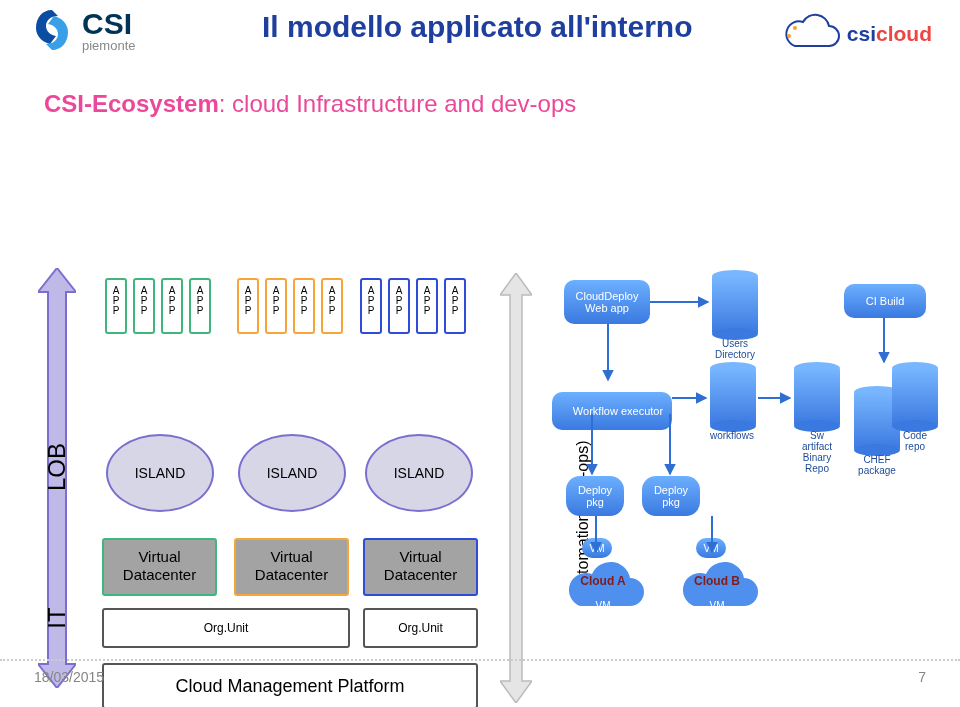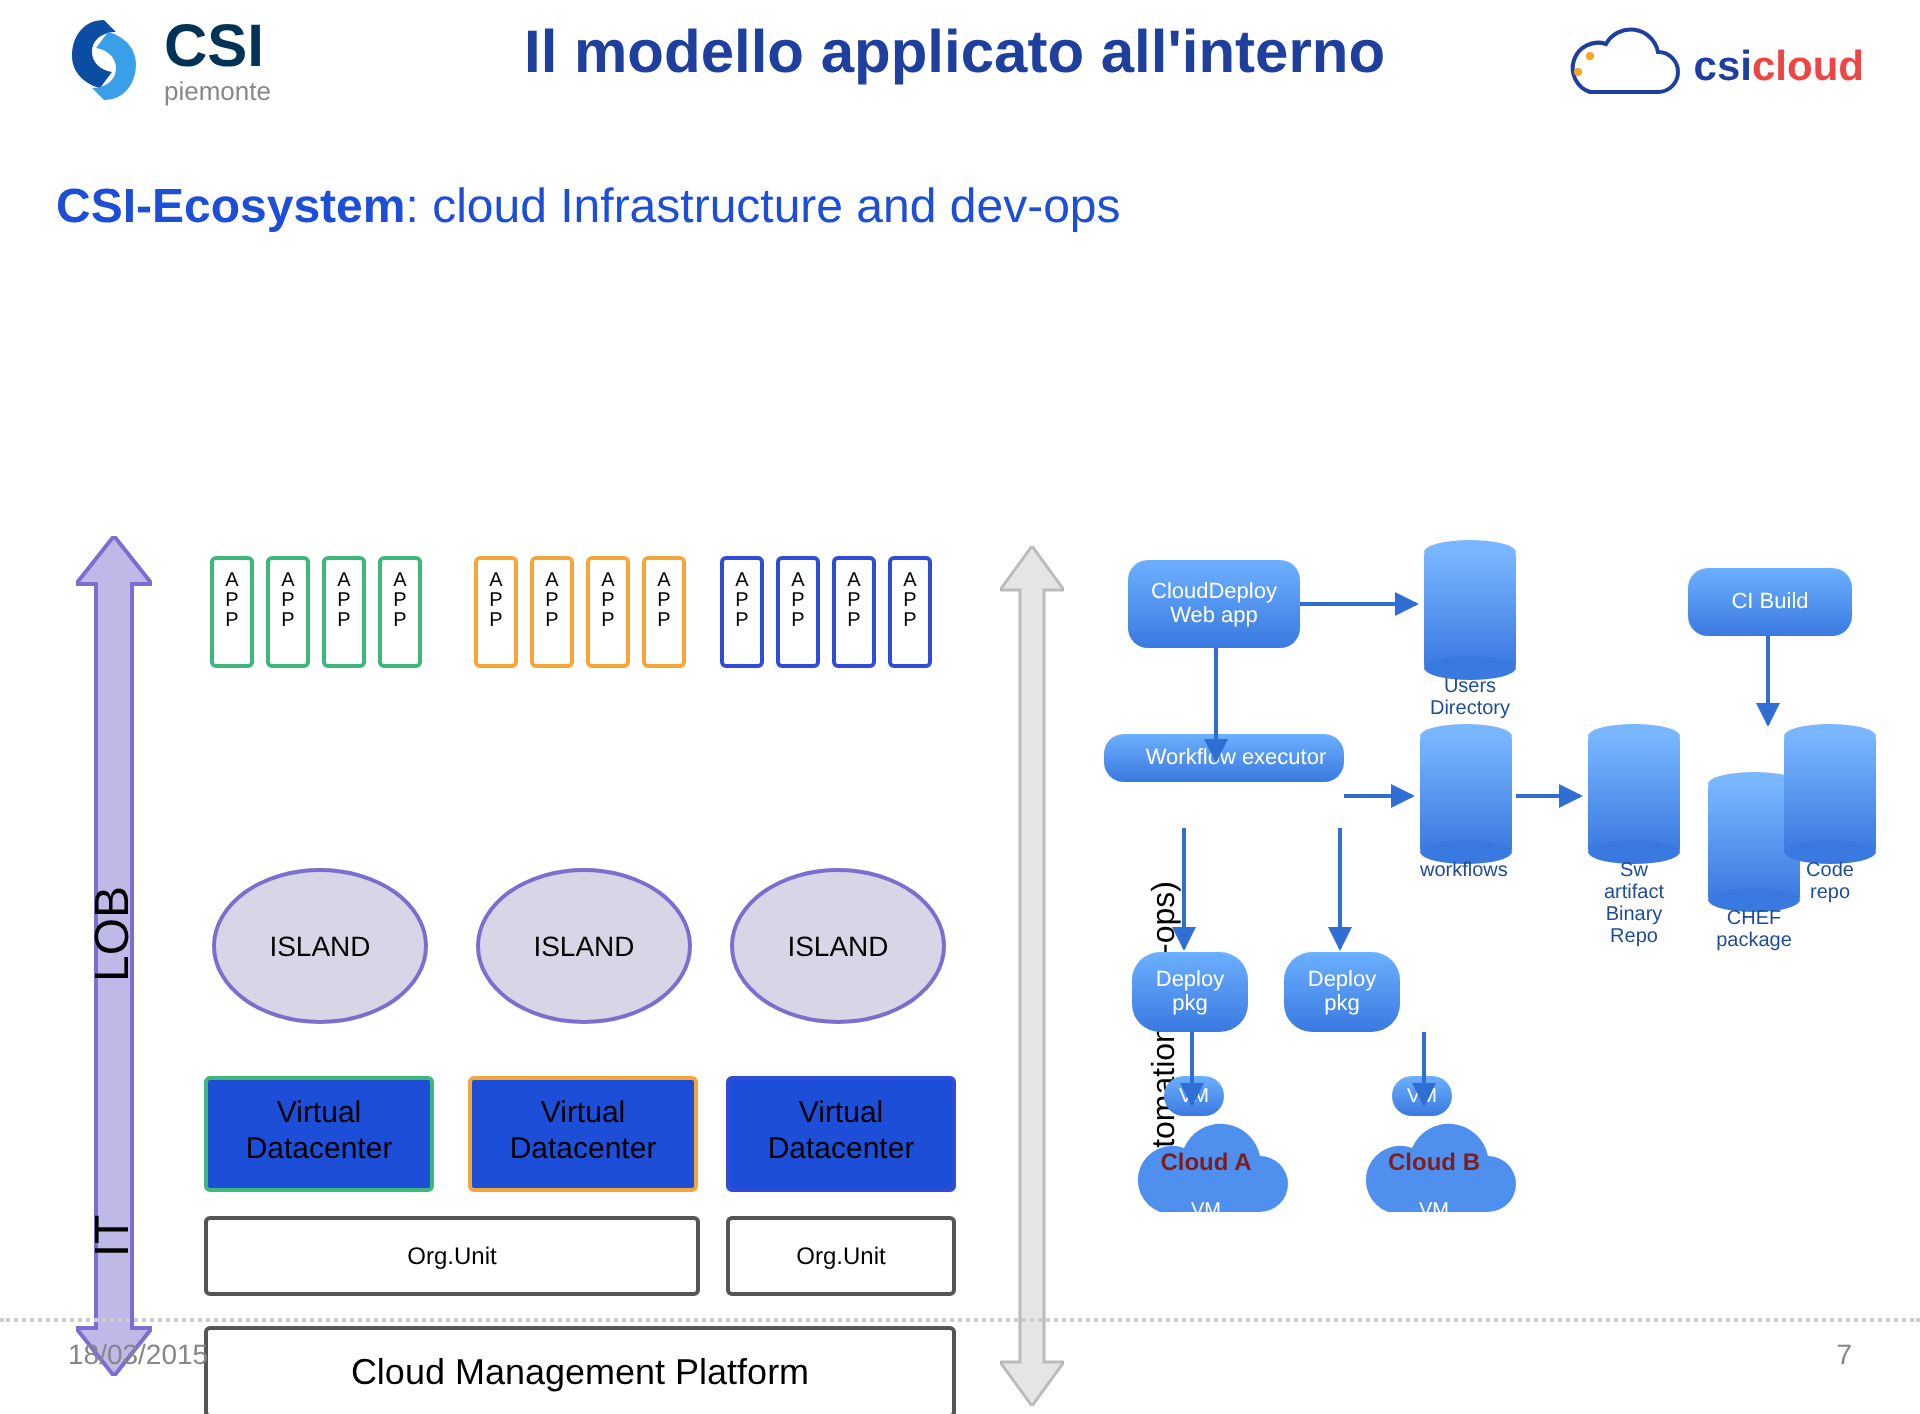--- a/index.html
+++ b/index.html
@@ -10,21 +10,21 @@
   .logo-mark { width:48px; height:48px; position:relative;}
   .logo-mark svg { width:48px;height:48px;}
   .logo-txt { font-size:30px; font-weight:700; color:#035; letter-spacing:0;}
   .logo-sub { font-size:13px; color:#888; display:block; text-align:right; margin-top:-3px;}
   .title  { font-size:30px; font-weight:700; color:#1e3f9e; margin-left:234px; display:inline-block; }
   .logo-right { position:absolute; right:28px; top:12px; display:flex; align-items:center; gap:6px;}
   .cloudimg { width:64px; height:44px; }
   .cloud-label { font-size:21px; font-weight:700;}
   .cloud-label .c1{color:#1e3f9e;}
   .cloud-label .c2{color:#ef4444;}
-  .subtitle { font-size:24px; color:#1d4ed8; margin:14px 0 0 28px; }
+  .subtitle { font-size:24px; color:#ec4899; margin:14px 0 0 44px; }
   .subtitle b { font-weight:700;}
   .diagram { position:relative; width:960px; height:520px; }
 
   
   .big-arrow { position:absolute; left:38px; top:150px; width:38px; height:420px;}
   .big-arrow svg { width:38px; height:420px;}
   .lob-it { position:absolute; left:30px; width:54px; text-align:center;}
   .lob { top:335px; font-size:24px; transform:rotate(-90deg); transform-origin:center; }
   .it  { top:486px; font-size:24px; transform:rotate(-90deg); transform-origin:center; }
   .lob, .it { position:absolute; }
@@ -40,21 +40,21 @@
   .g3 .appbox { border-color:#2e4cd5;}
   
 
   
   .island { position:absolute; width:108px; height:78px; border-radius:50%; background:#d7d6e6; border:2px solid #7a6fcf; display:flex; align-items:center; justify-content:center; font-size:14px; }
   .isl1 { left:106px; top:316px;}
   .isl2 { left:238px; top:316px;}
   .isl3 { left:365px; top:316px;}
 
   
-  .vdc { position:absolute; width:115px; height:58px; border:2px solid; border-radius:3px; background:#1d4ed8; text-align:center; font-size:15px; padding-top:8px; line-height:18px;}
+  .vdc { position:absolute; width:115px; height:58px; border:2px solid; border-radius:3px; background:#a3a3a3; text-align:center; font-size:15px; padding-top:8px; line-height:18px;}
   .vdc1 { left:102px; top:420px; border-color:#3fb67c;}
   .vdc2 { left:234px; top:420px; border-color:#f7a53b;}
   .vdc3 { left:363px; top:420px; border-color:#2e4cd5;}
 
   
   .org { position:absolute; width:250px; height:40px; border:2px solid #555; border-radius:3px; text-align:center; font-size:12px; line-height:36px;}
   .org1 { left:102px; top:490px; width:248px;}
   .org2 { left:363px; top:490px; width:115px;}
 
   .cmp { position:absolute; left:102px; top:545px; width:376px; height:46px; border:2px solid #555; border-radius:3px; text-align:center; font-size:18px; line-height:42px;}
@@ -180,21 +180,21 @@
     <div class="bcyl" style="left:160px;top:0;width:46px;">
       <div class="cyl">
             <div class="cyl-body"></div>
           </div>
           <div class="lbl">Users Directory</div>
     </div>
     <div class="bbox" style="left:292px;top:8px;width:82px;height:34px;">
           <span>CI Build</span>
         </div>
 
-    <div class="bbox" style="left:0px;top:91px;width:120px;height:24px;padding-left:16px;">
+    <div class="bbox" style="left:0px;top:116px;width:120px;height:38px;padding-left:16px;">
           <span>Workflow executor</span>
         </div>
     <div class="bcyl" style="left:158px;top:92px;width:42px;">
       <div class="cyl">
             <div class="cyl-body"></div>
           </div>
           <div class="lbl">workflows</div>
     </div>
     <div class="bcyl" style="left:242px;top:92px;width:46px;">
       <div class="cyl">

